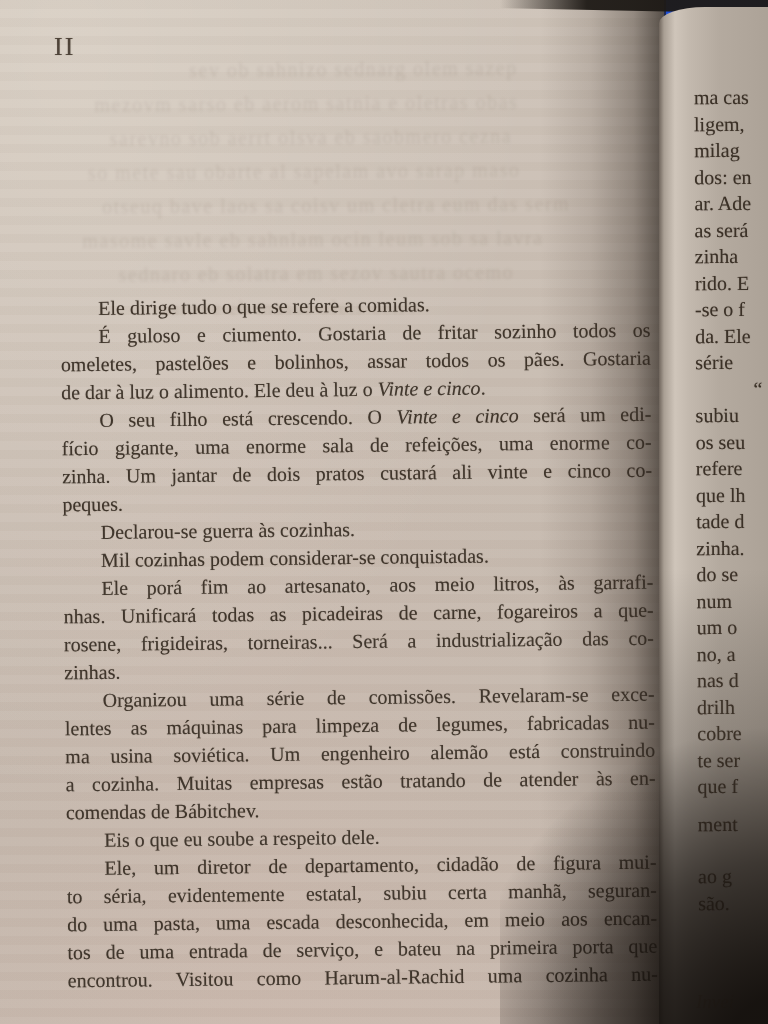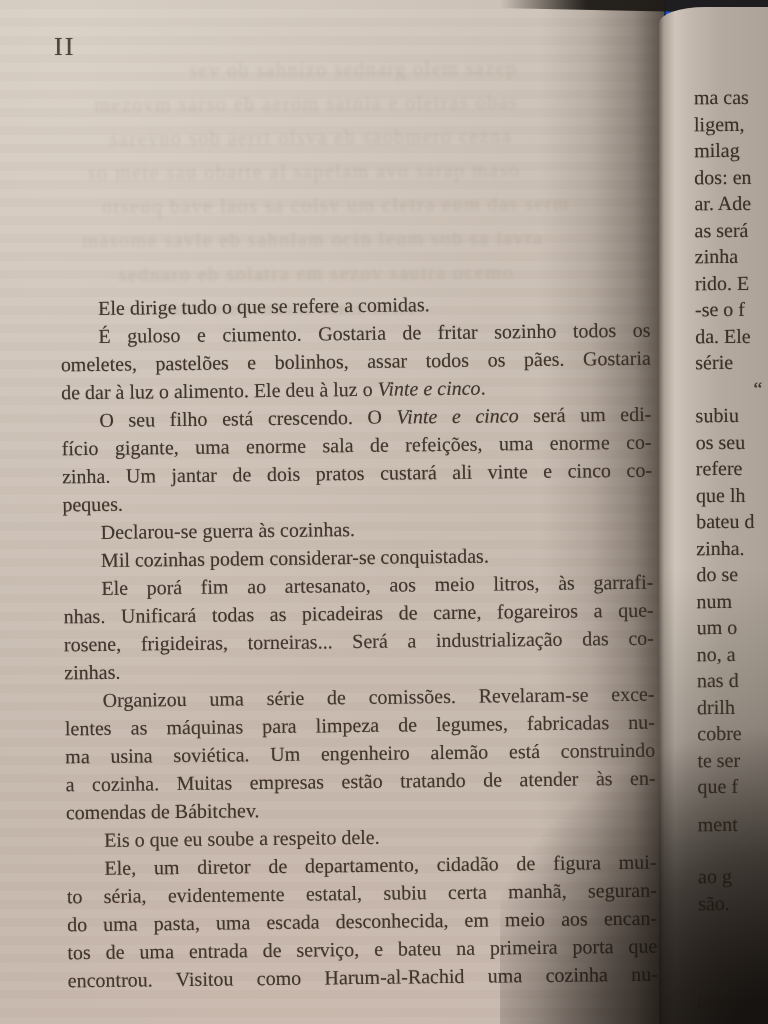--- a/index.html
+++ b/index.html
@@ -156,21 +156,21 @@
         <div class="frag"><span>zinha</span></div>
         <div class="frag"><span>rido. E</span></div>
         <div class="frag"><span>-se o f</span></div>
         <div class="frag"><span>da. Ele</span></div>
         <div class="frag"><span>série</span></div>
         <div class="frag"><span>“</span></div>
         <div class="frag"><span>subiu</span></div>
         <div class="frag"><span>os seu</span></div>
         <div class="frag"><span>refere</span></div>
         <div class="frag"><span>que lh</span></div>
-        <div class="frag"><span>bateu d</span></div>
+        <div class="frag"><span>tade d</span></div>
         <div class="frag"><span>zinha.</span></div>
         <div class="frag"><span>do se</span></div>
         <div class="frag"><span>num</span></div>
         <div class="frag"><span>um o</span></div>
         <div class="frag"><span>no, a</span></div>
         <div class="frag"><span>nas d</span></div>
         <div class="frag"><span>drilh</span></div>
         <div class="frag"><span>cobre</span></div>
         <div class="frag"><span>te ser</span></div>
         <div class="frag"><span>que f</span></div>

